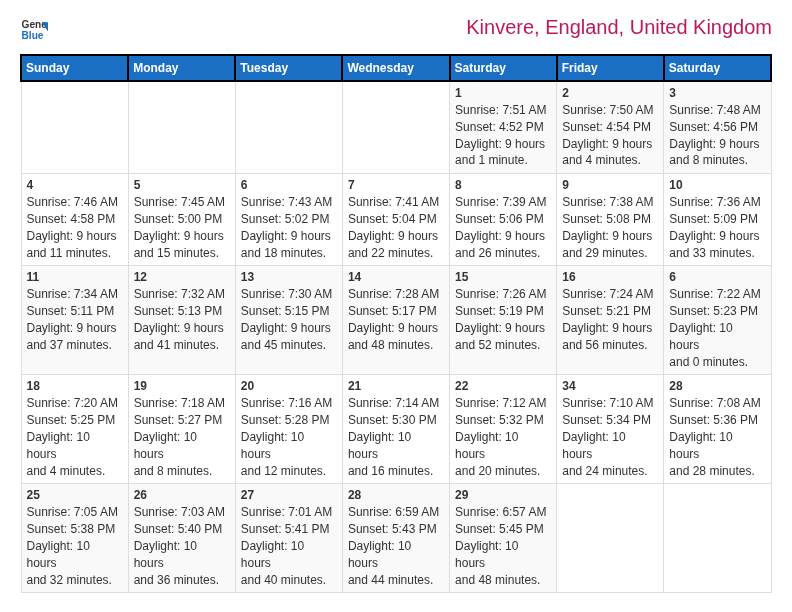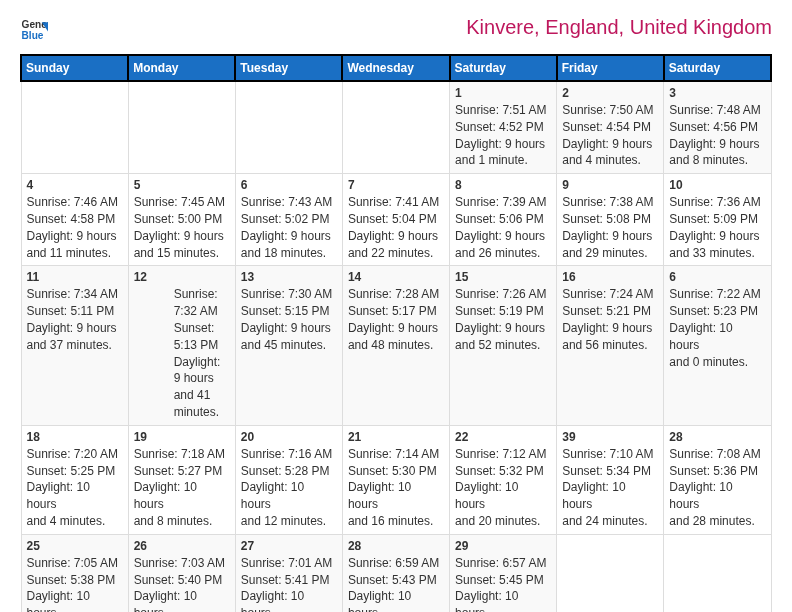--- a/index.html
+++ b/index.html
@@ -187,21 +187,21 @@
       <tr>
         <td>
           <div class="day-number">11</div>
           <div class="day-info" style="white-space: pre-line;">Sunrise: 7:34 AM
 Sunset: 5:11 PM
 Daylight: 9 hours
 and 37 minutes.</div>
         </td>
         <td>
           <div class="day-number">12</div>
-          <div class="day-info" style="white-space: pre-line; margin-left: 40px;">Sunrise: 7:32 AM
+          <div class="day-info" style="white-space: pre-line;">Sunrise: 7:32 AM
 Sunset: 5:13 PM
 Daylight: 9 hours
 and 41 minutes.</div>
         </td>
         <td>
           <div class="day-number">13</div>
           <div class="day-info" style="white-space: pre-line;">Sunrise: 7:30 AM
 Sunset: 5:15 PM
 Daylight: 9 hours
 and 45 minutes.</div>
@@ -265,21 +265,21 @@
 and 16 minutes.</div>
         </td>
         <td>
           <div class="day-number">22</div>
           <div class="day-info" style="white-space: pre-line;">Sunrise: 7:12 AM
 Sunset: 5:32 PM
 Daylight: 10 hours
 and 20 minutes.</div>
         </td>
         <td>
-          <div class="day-number">39</div>
+          <div class="day-number">34</div>
           <div class="day-info" style="white-space: pre-line;">Sunrise: 7:10 AM
 Sunset: 5:34 PM
 Daylight: 10 hours
 and 24 minutes.</div>
         </td>
         <td>
           <div class="day-number">28</div>
           <div class="day-info" style="white-space: pre-line;">Sunrise: 7:08 AM
 Sunset: 5:36 PM
 Daylight: 10 hours

